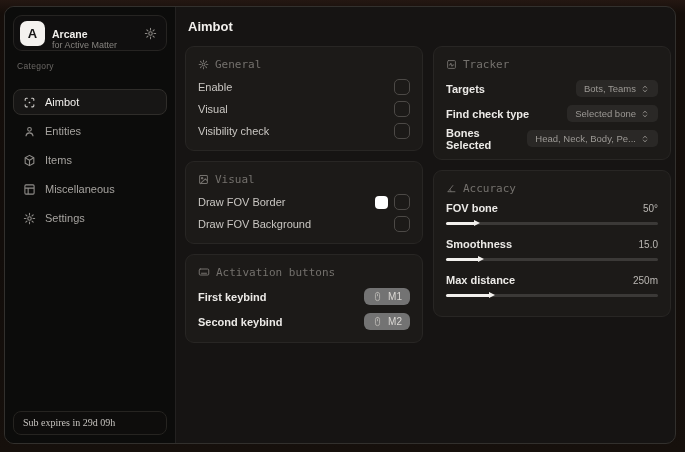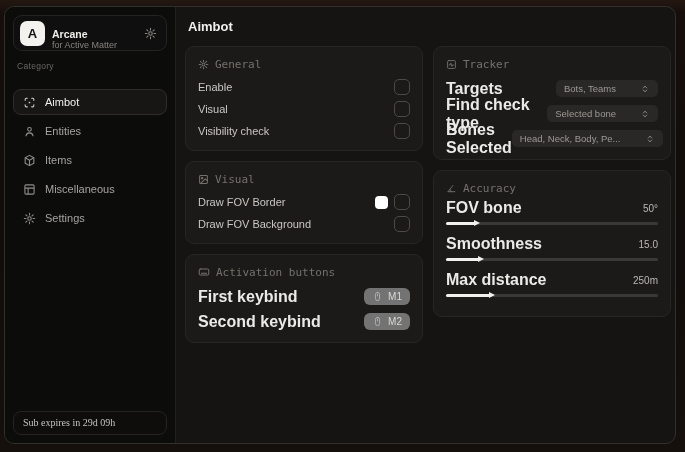--- a/index.html
+++ b/index.html
@@ -53,31 +53,31 @@
   .col { width:238px; display:flex; flex-direction:column; gap:10px; }
   .panel { background:#1c1a18; border:1px solid #282624; border-radius:9px; padding:10px 12px 8px; }
   .panel-head {
     display:flex; align-items:center; gap:6px; color:#74716d;
     font-family:"DejaVu Sans Mono", monospace; font-size:11px; margin-bottom:5px; height:14px;
   }
   .panel-head .ic { display:flex; }
   .row { height:22px; display:flex; align-items:center; justify-content:space-between; }
   .row-lg { height:25px; }
   .lbl { font-size:11px; color:#c9c6c2; }
-  .lbl-strong { font-size:16px; font-weight:bold; color:#eceae7; }
+  .lbl-strong { font-size:11px; font-weight:bold; color:#eceae7; }
   .ctrls { display:flex; align-items:center; gap:6px; }
   .checkbox { width:16px; height:16px; border:1.5px solid #4c4946; border-radius:5px; background:transparent; cursor:pointer; }
   .swatch { width:13px; height:13px; border-radius:4px; cursor:pointer; }
   .keybind {
     display:flex; align-items:center; gap:5px; background:#737373; border-radius:6px;
     padding:3px 8px; font-size:10px; color:#dcd9d5; cursor:pointer;
   }
   .keybind .ic { display:flex; color:#b6b3af; }
   .dropdown {
-    display:flex; align-items:center; gap:24px; background:#2a2826; border-radius:5px;
+    display:flex; align-items:center; gap:4px; background:#2a2826; border-radius:5px;
     padding:3px 8px; font-size:9.5px; color:#9c9995; cursor:pointer; max-width:152px;
   }
   .dropdown .val { white-space:nowrap; overflow:hidden; }
   .dropdown .ic { display:flex; color:#8a8783; flex-shrink:0; }
   .acc-block { margin-bottom:9px; }
   .acc-row { display:flex; align-items:center; justify-content:space-between; height:16px; }
   .acc-val { font-size:10px; color:#bab7b3; }
   .slider { position:relative; height:8px; margin-top:3px; cursor:pointer; }
   .track { position:absolute; left:0; right:0; top:2.5px; height:3px; background:#3b3937; border-radius:2px; }
   .fill  { position:absolute; left:0; top:2.5px; height:3px; background:#f2f0ed; border-radius:2px; }

